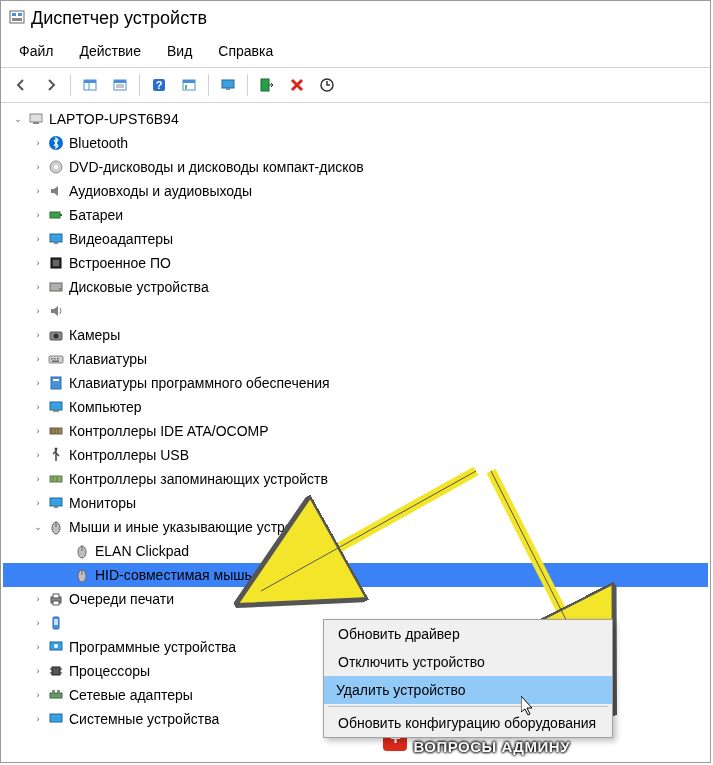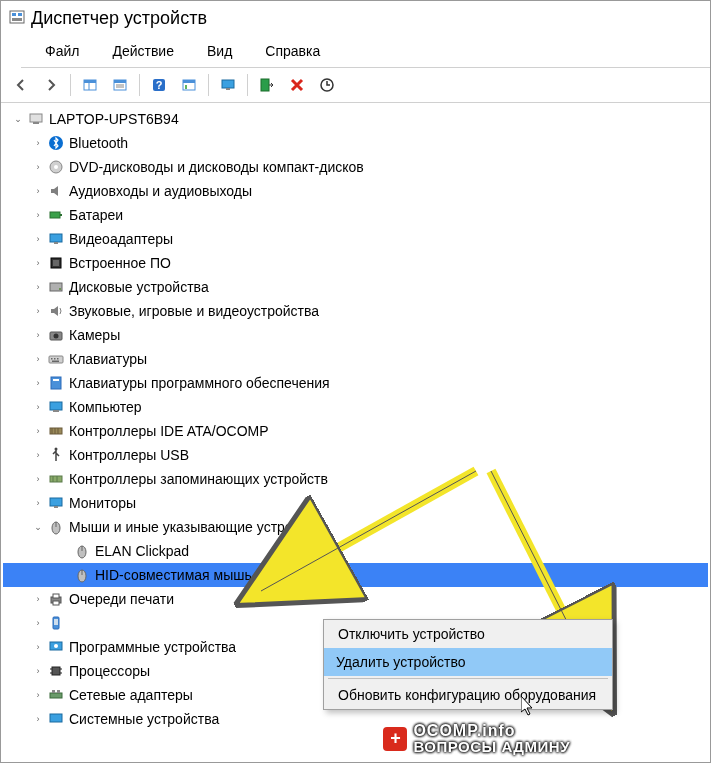--- a/index.html
+++ b/index.html
@@ -1,21 +1,21 @@
 <!DOCTYPE html>
 <html><head>
 <meta charset="utf-8">
 <style>
   * { box-sizing: border-box; margin: 0; padding: 0; }
   body { font-family: "Segoe UI", Tahoma, sans-serif; font-size: 13px; background: #fff; color: #000; width: 713px; height: 765px; overflow: hidden; position: relative; }
   .window { border: 1px solid #999; width: 711px; height: 763px; position: relative; background: #fff; }
   .titlebar { display: flex; align-items: center; padding: 6px 8px; height: 34px; }
   .titlebar .icon { width: 16px; height: 16px; margin-right: 6px; display: inline-flex; }
   .titlebar .title { font-size: 18px; }
-  .menubar { display: flex; gap: 9px; padding: 4px 12px; border-bottom: 1px solid #d0d0d0; margin-left: 20px; }
+  .menubar { display: flex; gap: 2px; padding: 4px 6px; border-bottom: 1px solid #d0d0d0; }
   .menubar .menu-item { padding: 4px 12px; font-size: 14px; cursor: default; }
   .toolbar { display: flex; align-items: center; padding: 4px 6px; gap: 2px; border-bottom: 1px solid #d0d0d0; }
   .tool-btn { width: 28px; height: 26px; display: flex; align-items: center; justify-content: center; border: 1px solid transparent; cursor: default; }
   .sep { width: 1px; height: 22px; background: #d0d0d0; margin: 0 3px; }
   .tree-area { padding: 4px 2px; overflow: hidden; height: calc(100% - 102px); position: relative; }
   .tree-row { display: flex; align-items: center; height: 24px; padding-left: 6px; white-space: nowrap; cursor: default; }
   .tree-row.selected { background: #3b82f6; }
   .expander { width: 14px; height: 14px; display: inline-flex; align-items: center; justify-content: center; margin-right: 2px; font-size: 9px; color: #666; }
   .node-icon { width: 18px; height: 18px; margin-right: 4px; display: inline-flex; align-items: center; justify-content: center; flex-shrink: 0; }
   .level-0 { padding-left: 8px; }
@@ -218,21 +218,20 @@
       </div>
 
     <div class="tree-row level-1">
         <span class="expander">›</span>
         <span class="node-icon">
           <svg width="16" height="16">
             <path d="M3 6 L6 6 L10 3 L10 13 L6 10 L3 10 Z" fill="#808080"></path>
             <path d="M12 5 Q14 8 12 11" stroke="#808080" fill="none"></path>
           </svg>
         </span>
-        <span class="node-label">Звуковые, игровые и видеоустройства</span>
       </div>
 
     <div class="tree-row level-1">
         <span class="expander">›</span>
         <span class="node-icon">
           <svg width="16" height="16">
             <rect x="2" y="5" width="12" height="8" rx="1" fill="#888" stroke="#555"></rect>
             <circle cx="8" cy="9" r="2.5" fill="#333"></circle>
           </svg>
         </span>
@@ -420,20 +419,21 @@
           <svg width="16" height="16">
             <rect x="2" y="3" width="12" height="8" fill="#3ba0e0" stroke="#1a6aa0"></rect>
           </svg>
         </span>
         <span class="node-label">Системные устройства</span>
       </div>
 
   </div>
 
   <div class="context-menu" style="left:322px; top:618px;">
+    <div class="ctx-item">Обновить драйвер</div>
     <div class="ctx-item">Отключить устройство</div>
     <div class="ctx-item highlighted">Удалить устройство</div>
     <div class="ctx-sep"></div>
     <div class="ctx-item">Обновить конфигурацию оборудования</div>
   </div>
 
   <svg class="arrow-overlay" width="711" height="763">
     <defs>
       <marker id="ah" markerWidth="12" markerHeight="12" refX="9" refY="6" orient="auto">
         <path d="M0 0 L12 6 L0 12 Z" fill="#f3e52a" stroke="#555" stroke-width="0.5"></path>

